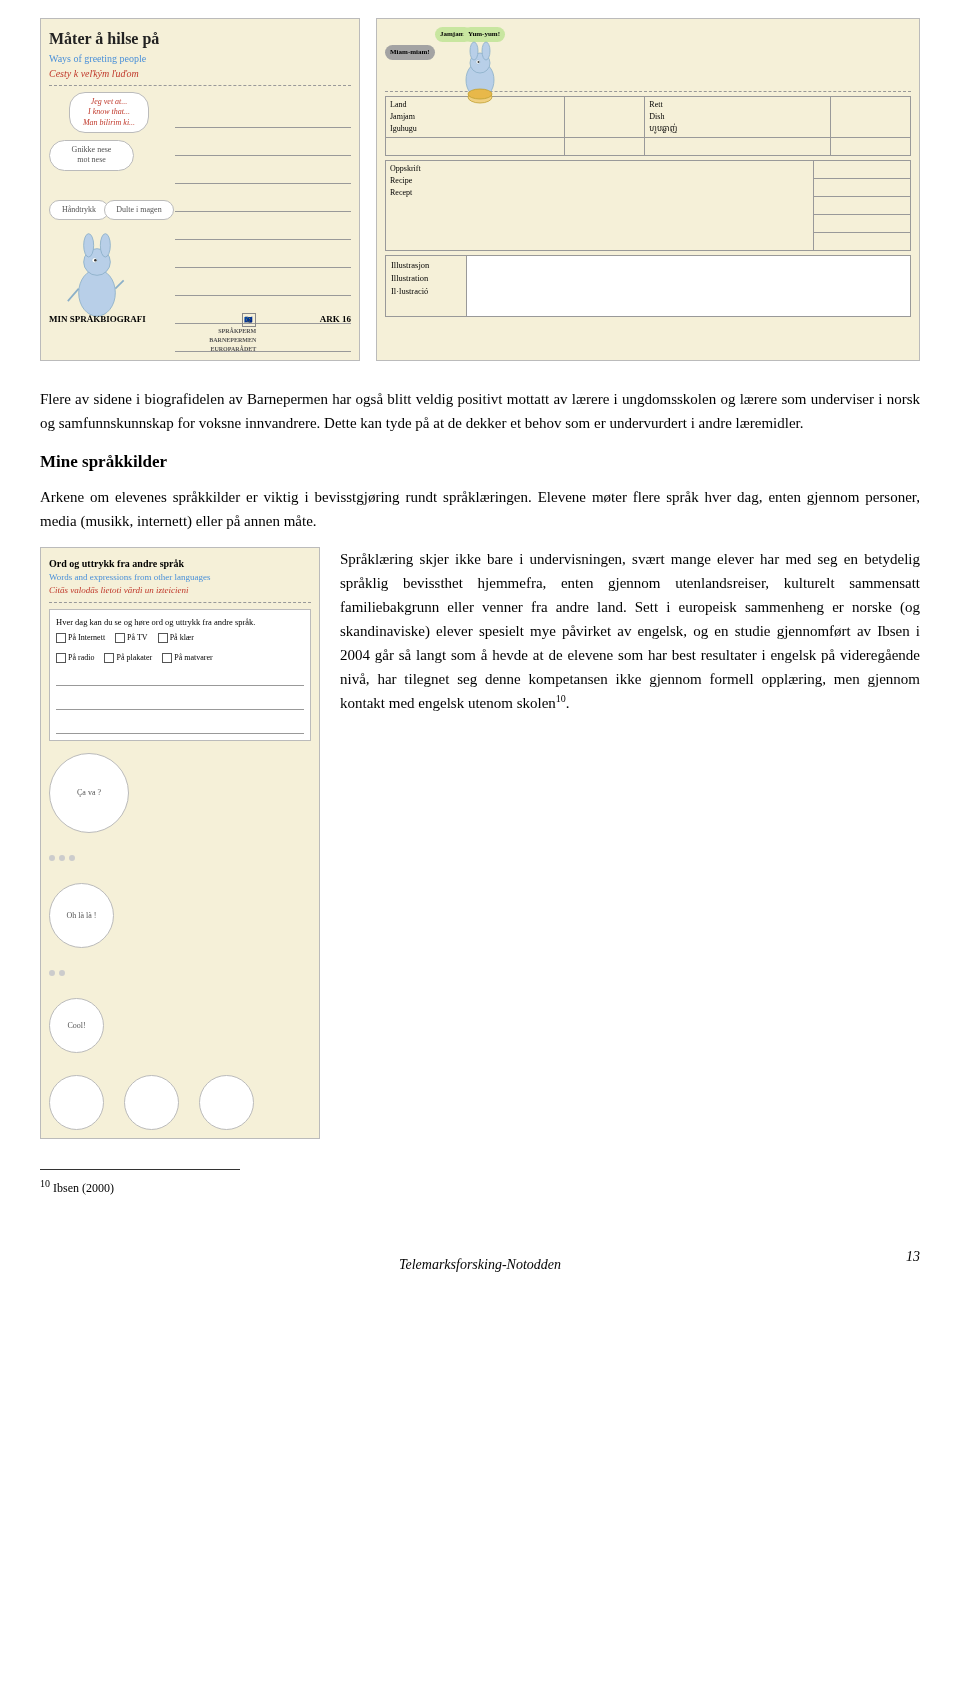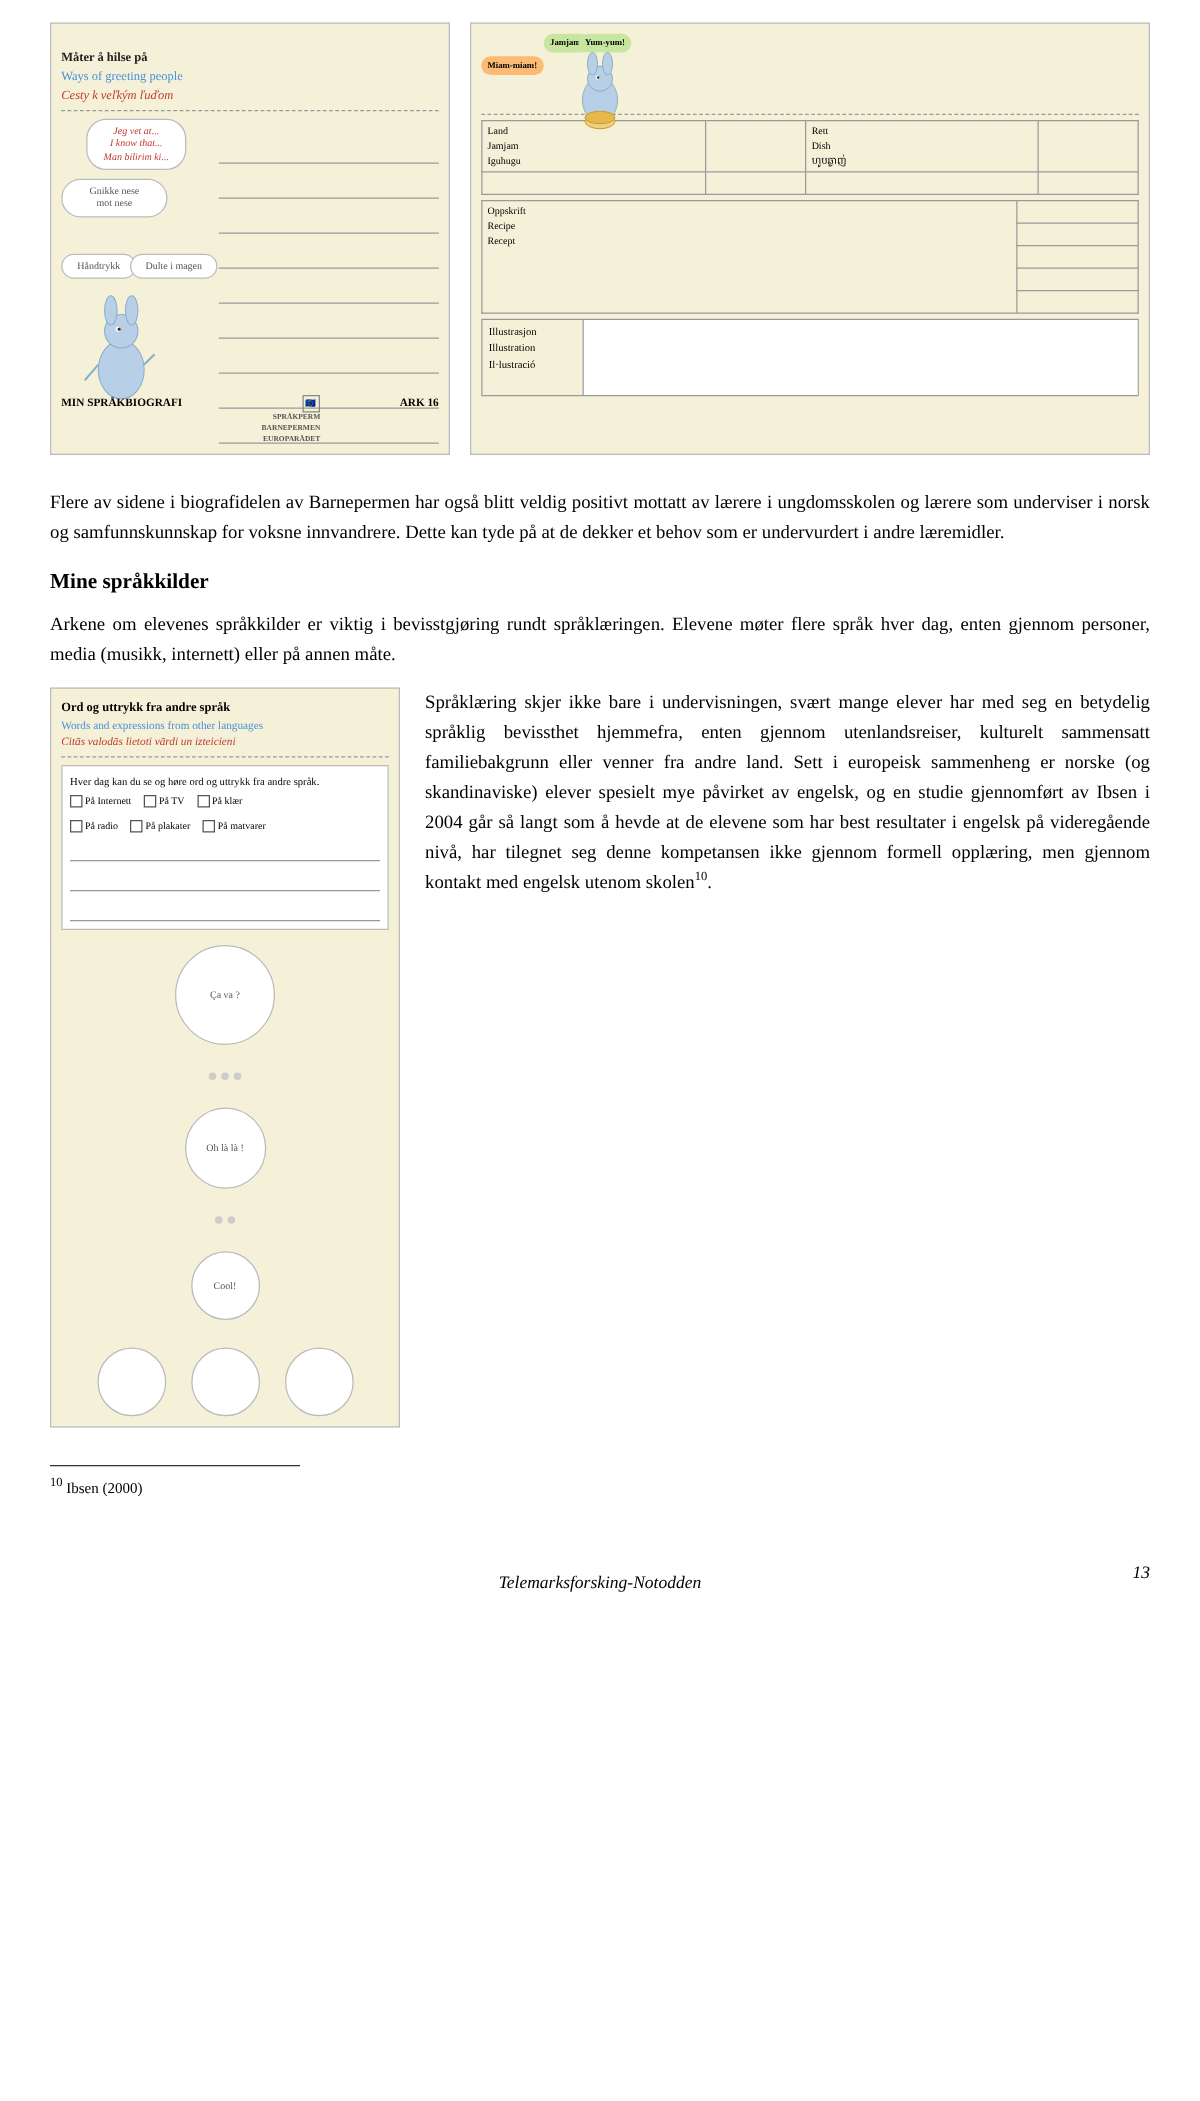--- a/index.html
+++ b/index.html
@@ -28,24 +28,23 @@
       min-height: 310px;
       padding: 8px;
       position: relative;
       flex-shrink: 0;
     }
 
     .ws-title-block {
       margin-bottom: 4px;
     }
     .ws-title-black {
-      font-size: 10px;
+      font-size: 16px;
       font-weight: bold;
       color: #222;
-      margin-top: 12px;
     }
     .ws-title-blue {
       font-size: 10px;
       color: #4a90d9;
     }
     .ws-title-red {
       font-size: 10px;
       color: #c0392b;
       font-style: italic;
     }
@@ -417,21 +416,21 @@
       </div>
       <span>ARK 16</span>
     </div>
   </div>
 
   <div class="worksheet-right">
     <div class="ws-right-header">
       <div class="ws-right-mascots">
         <div style="position:relative;width:120px;height:60px;">
 
-          <div style="position:absolute;top:18px;left:0;background:#fdba74;border-radius:10px;padding:2px 5px;font-size:7px;font-weight:bold;">Miam-miam!</div>
+          <div style="position:absolute;top:18px;left:0;background:#a3a3a3;border-radius:10px;padding:2px 5px;font-size:7px;font-weight:bold;">Miam-miam!</div>
 
           <div style="position:absolute;top:0;left:50px;background:#c8e6a0;border-radius:10px;padding:2px 5px;font-size:7px;font-weight:bold;">Jamjam!</div>
 
           <div style="position:absolute;top:0;right:0;background:#c8e6a0;border-radius:10px;padding:2px 5px;font-size:7px;font-weight:bold;">Yum-yum!</div>
 
           <svg viewBox="0 0 50 70" width="50" height="70" style="position:absolute;right:0;top:8px;">
             <ellipse cx="25" cy="45" rx="14" ry="18" fill="#b8cfe8" stroke="#8aafc8" stroke-width="0.8"></ellipse>
             <circle cx="25" cy="28" r="10" fill="#b8cfe8" stroke="#8aafc8" stroke-width="0.8"></circle>
             <ellipse cx="19" cy="16" rx="4" ry="9" fill="#b8cfe8" stroke="#8aafc8" stroke-width="0.8"></ellipse>
             <ellipse cx="31" cy="16" rx="4" ry="9" fill="#b8cfe8" stroke="#8aafc8" stroke-width="0.8"></ellipse>
@@ -560,21 +559,21 @@
           </div>
         </div>
 
         <div class="lang-ws-lines">
           <div class="lang-ws-line"></div>
           <div class="lang-ws-line"></div>
           <div class="lang-ws-line"></div>
         </div>
       </div>
 
-      <div style="display:flex;flex-direction:column;align-items:center;gap:22px;margin-top:12px;">
+      <div style="display:flex;flex-direction:column;align-items:flex-start;gap:22px;margin-top:12px;">
         <div class="lang-circle large">
           <span>Ça va ?</span>
         </div>
         <div style="display:flex;gap:4px;">
           <div style="width:6px;height:6px;border-radius:50%;background:#ccc;"></div>
           <div style="width:6px;height:6px;border-radius:50%;background:#ccc;"></div>
           <div style="width:6px;height:6px;border-radius:50%;background:#ccc;"></div>
         </div>
         <div class="lang-circle medium">
           <span>Oh là là !</span>

